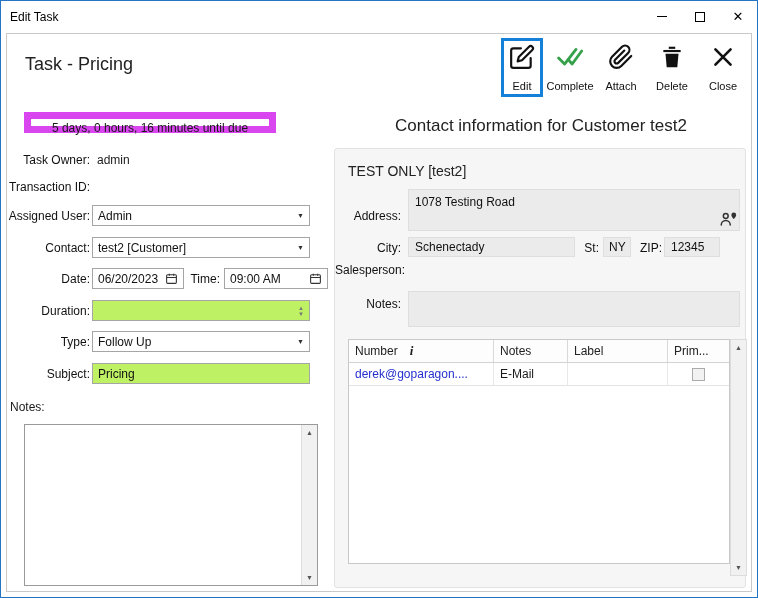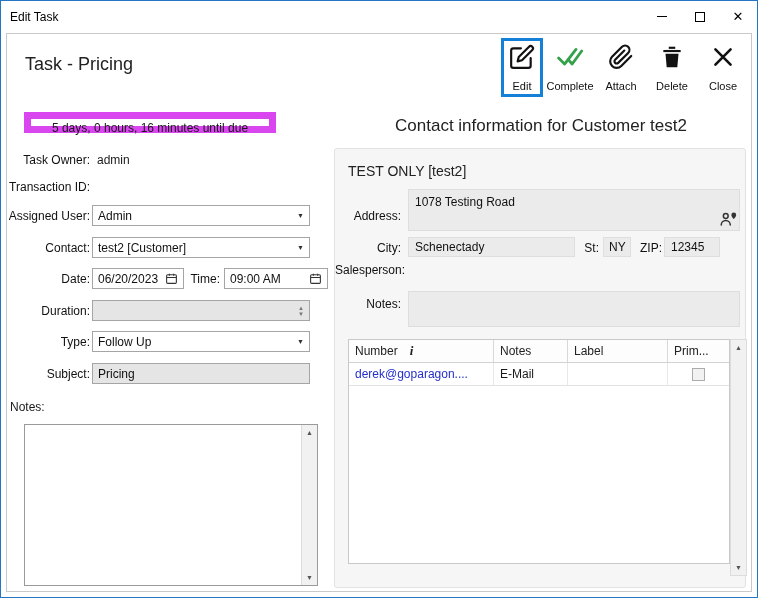--- a/index.html
+++ b/index.html
@@ -47,21 +47,21 @@
     position: absolute; left: 17px; top: 78px; width: 252px; height: 21px;
     border: 7px solid #d946ef; text-align: center; line-height: 19px; font-size: 12px; background: #fff;
   }
   .row { position: absolute; left: 0; width: 320px; height: 21px; }
   .lbl { position: absolute; left: 0; width: 83px; text-align: right; top: 4px; font-size: 12px; color: #111; }
   .static-val { position: absolute; left: 90px; top: 4px; font-size: 12px; }
   .field {
     position: absolute; height: 21px; border: 1px solid #a5a5a5; background: #fff;
     display: flex; align-items: center; padding: 0 5px; font-size: 12px; color: #111;
   }
-  .field.gray { background: #e5e5e5; }
+  .field.gray { background: #bef264; }
   .combo { justify-content: space-between; }
   .dd-arrow { font-size: 7px; color: #333; margin-left: 6px; }
   .cal-icon svg { width: 13px; height: 13px; display: block; }
   .spinner { display: flex; flex-direction: column; margin-left: auto; line-height: 6px; }
   .spinner span { font-size: 6px; color: #777; }
   .notes-label { position: absolute; left: 3px; top: 366px; font-size: 12px; }
   .notes-wrap { position: absolute; left: 17px; top: 390px; width: 294px; height: 162px; border: 1px solid #9a9a9a; background: #fff; }
   .notes-input { position: absolute; top: 0; bottom: 0; left: 0; right: 16px; background: #fff; }
   .vscroll { position: absolute; background: #f1f1f1; border-left: 1px solid #dcdcdc; }
   .vscroll .sa { position: absolute; left: 0; right: 0; height: 15px; display: flex; align-items: center; justify-content: center; font-size: 7px; color: #555; }

